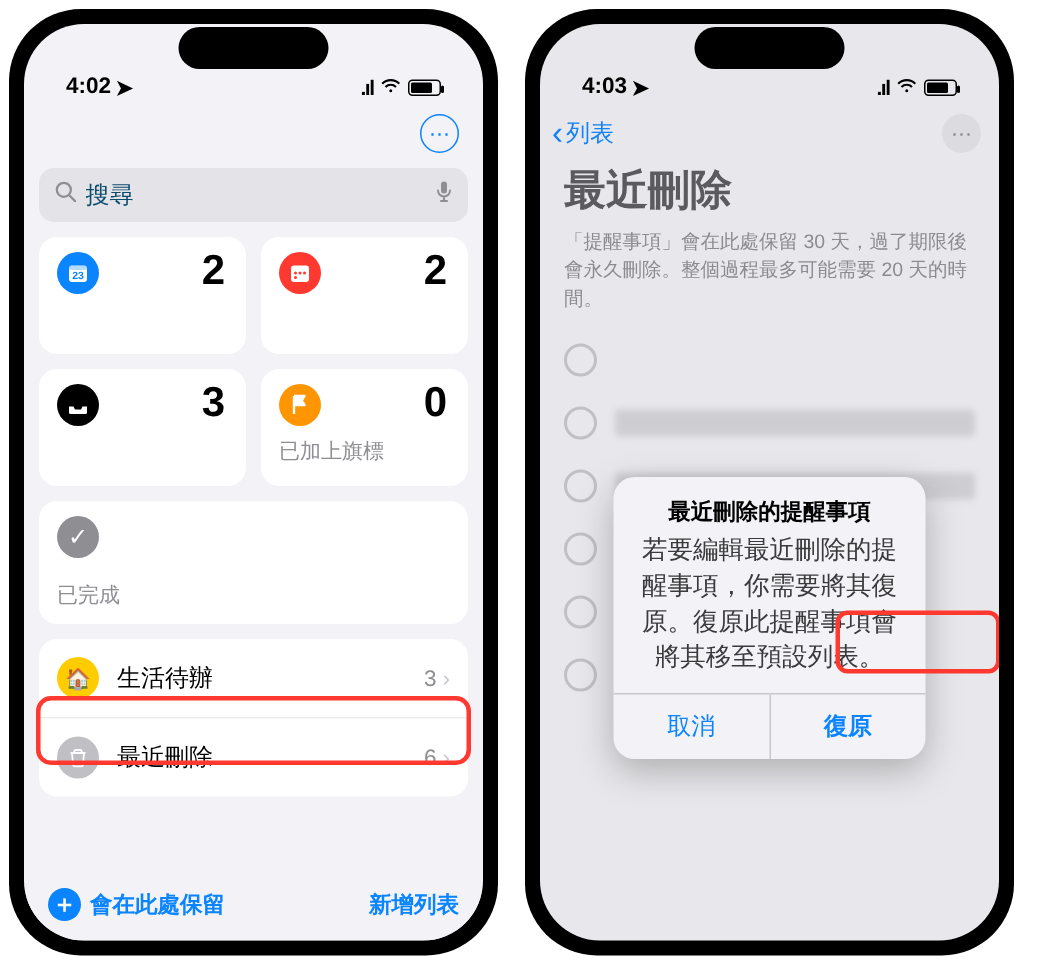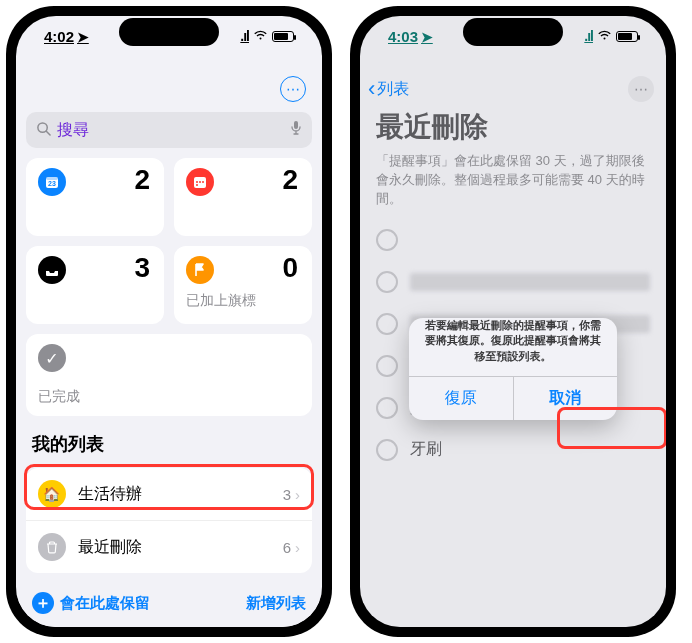--- a/index.html
+++ b/index.html
@@ -40,27 +40,26 @@
     background: #000;
     border-radius: 20px;
     z-index: 100;
   }
   .statusbar {
     position: absolute;
     top: 0; left: 0; right: 0;
     height: 50px;
     display: flex;
     justify-content: space-between;
-    align-items: flex-start;
-    padding: 12px 28px 0;
+    align-items: flex-end;
+    padding: 0 28px 0;
     font-size: 15px;
     font-weight: 600;
     color: #000;
     z-index: 50;
-    text-decoration: underline;
   }
   .statusbar .time { display: flex; align-items: center; gap: 3px; }
   .statusbar .right { display: flex; align-items: center; gap: 4px; font-size: 14px;}
   .content { padding-top: 56px; height: 100%; overflow: hidden; }
 
   
   .top-actions { display: flex; justify-content: flex-end; padding: 4px 16px 2px; }
   .more-btn {
     width: 26px; height: 26px; border-radius: 50%;
     border: 1.5px solid #0a84ff; color:#0a84ff;
@@ -68,21 +67,21 @@
     font-size: 14px;
   }
   .searchbar {
     margin: 8px 10px 10px;
     background: #e3e3e8;
     border-radius: 10px;
     height: 36px;
     display: flex;
     align-items: center;
     padding: 0 10px;
-    color: #6d28d9;
+    color: #0c4a6e;
     font-size: 16px;
   }
   .searchbar .mag { margin-right: 6px; }
   .searchbar .mic { margin-left: auto; }
 
   .grid {
     display: grid;
     grid-template-columns: 1fr 1fr;
     gap: 10px;
     padding: 0 10px 8px;
@@ -192,21 +191,21 @@
     top:302px; left:50%; transform:translateX(-50%);
     width:208px;
     background:#f2f2f7;
     border-radius:14px;
     box-shadow:0 8px 24px rgba(0,0,0,.25);
     overflow:hidden;
     z-index:120;
     text-align:center;
   }
   .alert .atitle{font-size:15px;font-weight:700;padding:14px 12px 4px;color:#000;}
-  .alert .amsg{font-size:11px;color:#3a3a3c;padding:0 14px 12px;line-height:1.4;font-weight:bold;}
+  .alert .amsg{font-size:17px;color:#3a3a3c;padding:0 14px 12px;line-height:1.4;}
   .alert .abtns{display:flex;border-top:0.5px solid #c7c7cc;}
   .alert .abtn{flex:1;padding:11px 0;font-size:16px;color:#0a84ff;}
   .alert .abtn + .abtn{border-left:0.5px solid #c7c7cc;font-weight:600;}
 
   .hl-right{
     position:absolute; z-index:130;
     border:3px solid #ff3830; border-radius:8px;
     top:391px; left:197px; width:110px; height:42px;
     pointer-events:none;
   }
@@ -305,21 +304,20 @@
           <div class="count">0</div>
           <div class="label">已加上旗標</div>
         </div>
       </div>
 
       <div class="done-row">
         <div class="icon">✓</div>
         <div class="label">已完成</div>
       </div>
 
-      <div class="section-title">我的列表</div>
 
       <div class="list">
         <div class="list-row">
           <div class="row-icon" style="background:#ffcc00">🏠</div>
           <span>生活待辦</span>
           <span class="meta">
             <span>3</span>
             <span class="chev">›</span>
           </span>
         </div>
@@ -346,21 +344,21 @@
       </div>
     </div>
 
     <div class="highlight-red hl-left"></div>
   </div>
 </div>
 
 <div class="phone">
   <div class="notch"></div>
   <div class="screen">
-    <div class="statusbar" style="color:#0f766e">
+    <div class="statusbar" style="color:#000000">
       <span class="time">
         <span>4:03</span>
         <span class="loc-arrow">➤</span>
       </span>
       <span class="right">
         <span class="signal"></span>
         <span class="wifi">
           <svg width="15" height="11" viewBox="0 0 15 11">
               <path d="M7.5 9.5a1 1 0 100-2 1 1 0 000 2zM4.5 6.5a4.2 4.2 0 016 0l1-1a5.7 5.7 0 00-8 0zM2.3 4.3a7.3 7.3 0 0110.4 0l1-1a8.8 8.8 0 00-12.4 0z" fill="#000"></path>
             </svg>
@@ -373,21 +371,21 @@
 
     <div class="content">
       <div class="navbar">
         <div class="back">
           <span style="font-size:22px">‹</span>
           <span>列表</span>
         </div>
         <div class="more-grey">⋯</div>
       </div>
       <div class="bigtitle">最近刪除</div>
-      <div class="sub">「提醒事項」會在此處保留 30 天，過了期限後會永久刪除。整個過程最多可能需要 40 天的時間。</div>
+      <div class="sub">「提醒事項」會在此處保留 30 天，過了期限後會永久刪除。整個過程最多可能需要 20 天的時間。</div>
 
       <div class="reminders">
         <div class="rem-row">
           <span class="circle"></span>
         </div>
         <div class="rem-row">
           <span class="circle"></span>
           <span class="blur"></span>
         </div>
         <div class="rem-row">
@@ -405,22 +403,23 @@
         <div class="rem-row">
           <span class="circle"></span>
           <span>牙刷</span>
         </div>
       </div>
     </div>
 
     <div class="dim-overlay"></div>
 
     <div class="alert">
+      <div class="atitle">最近刪除的提醒事項</div>
       <div class="amsg">若要編輯最近刪除的提醒事項，你需要將其復原。復原此提醒事項會將其移至預設列表。</div>
       <div class="abtns">
+        <div class="abtn">取消</div>
         <div class="abtn">復原</div>
-        <div class="abtn">取消</div>
       </div>
     </div>
 
     <div class="hl-right"></div>
   </div>
 </div>
 
 </body></html>

